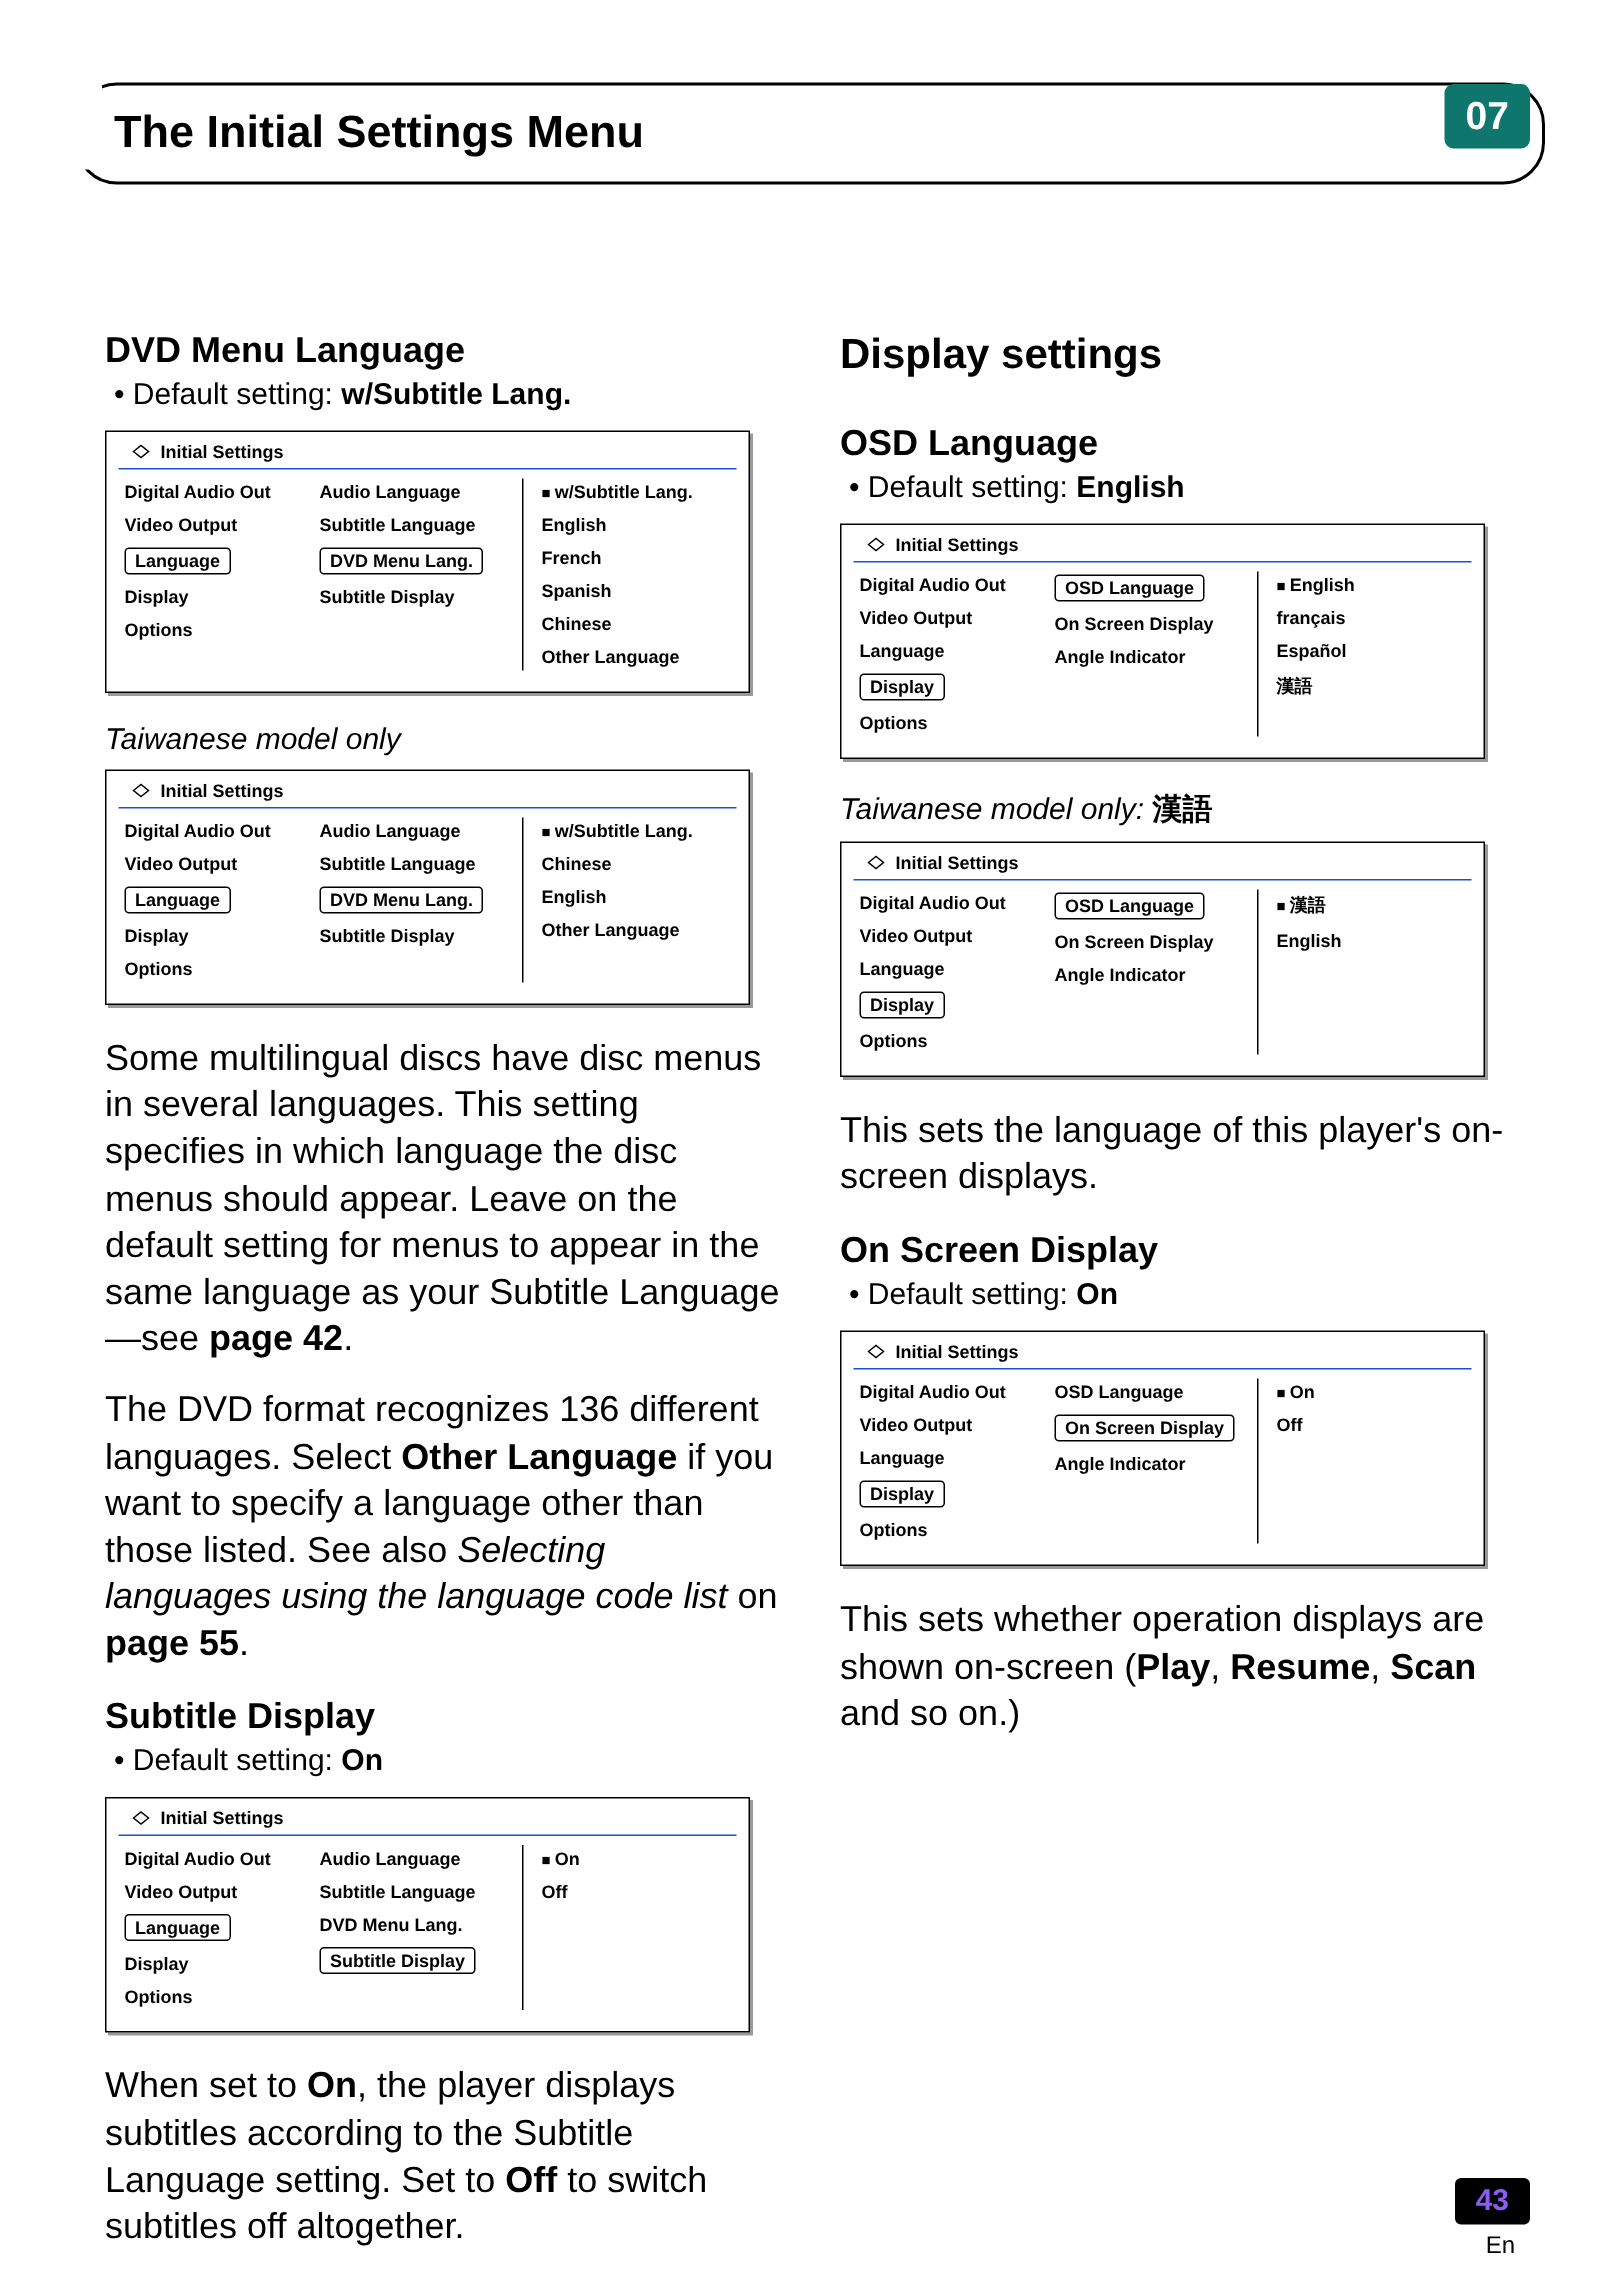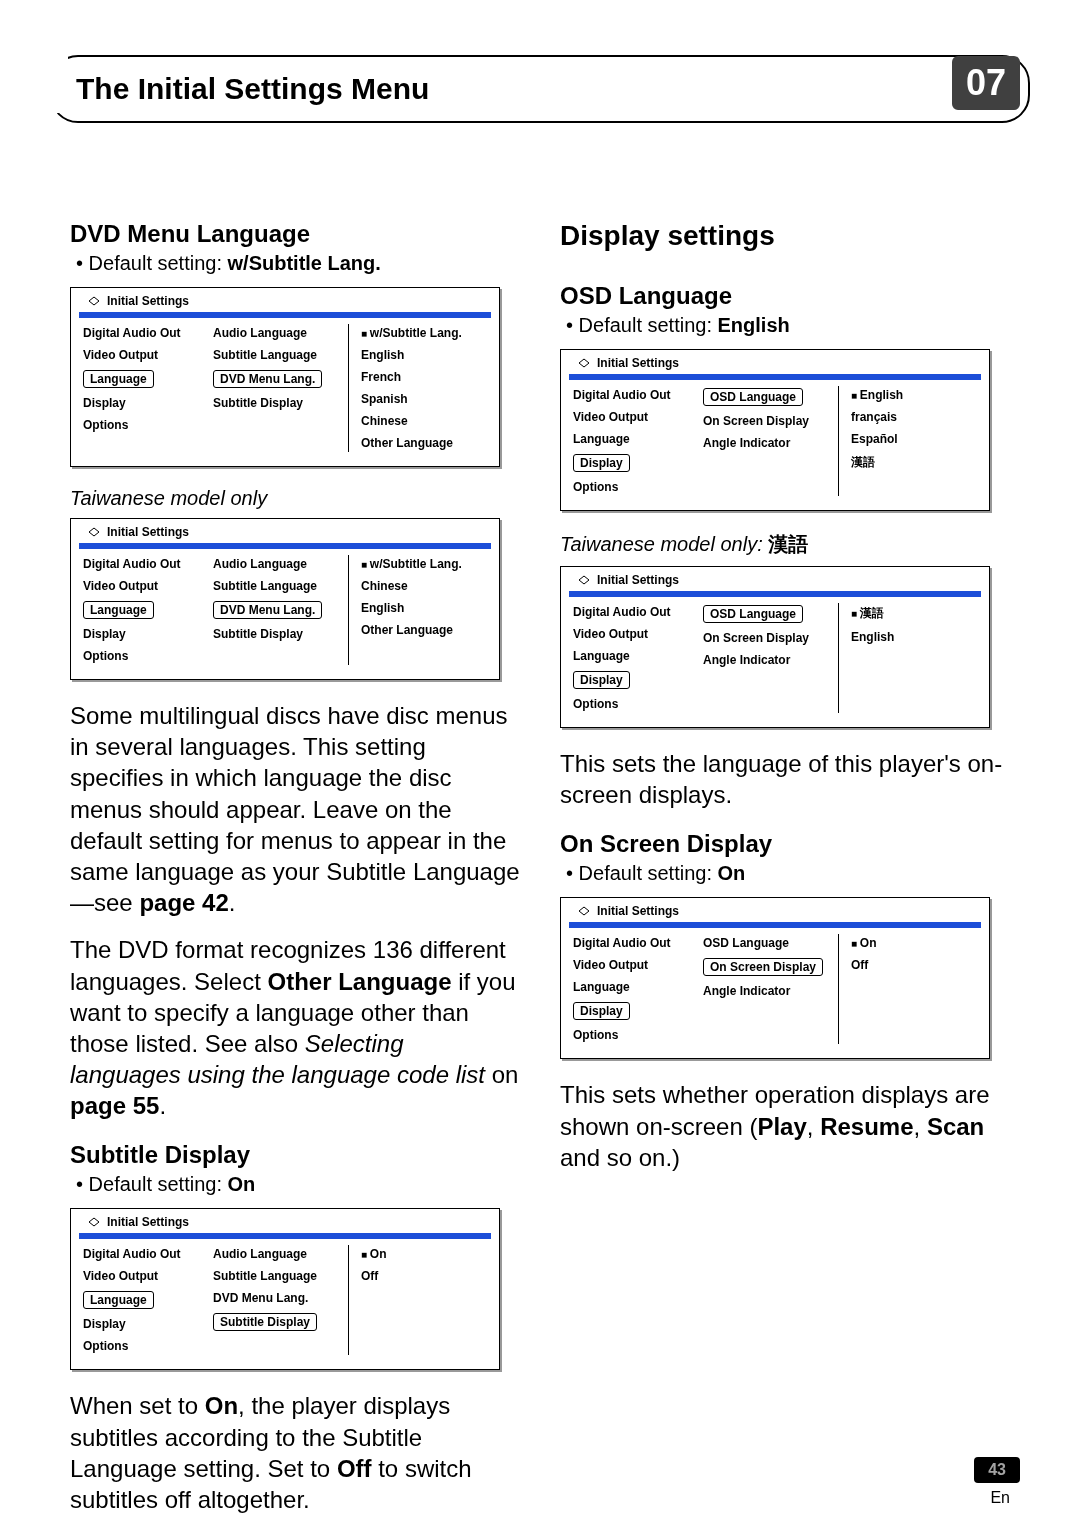--- a/index.html
+++ b/index.html
@@ -8,23 +8,23 @@
     background: #fff;
     width: 1080px;
     height: 1529px;
     position: relative;
     color: #000;
   }
   .page-badge {
     position: absolute;
     top: 56px;
     right: 60px;
-    background: #404040;
+    background: #0f766e;
     color: #fff;
-    font-size: 36px;
+    font-size: 26px;
     font-weight: bold;
     padding: 6px 14px;
     border-radius: 6px;
     margin-left: 30px;
   }
   .page-content {
     position: absolute;
     top: 220px;
     left: 70px;
     right: 70px;
@@ -46,21 +46,21 @@
     width: 100%;
     max-width: 430px;
     margin: 8px 0 20px 0;
     font-size: 12px;
     font-weight: bold;
     background: #fff;
     box-shadow: 2px 2px 0 #999;
   }
   .osd-title {
     padding: 6px 8px 4px 8px;
-    border-bottom: 6px solid #1d4ed8;
+    border-bottom: 1px solid #1d4ed8;
     margin: 0 8px;
     display:flex;
     align-items:center;
     gap:6px;
   }
   .osd-title svg{flex-shrink:0;}
   .osd-body {
     display: flex;
     padding: 6px 16px 14px 8px;
     gap: 0;
@@ -71,22 +71,22 @@
   .osd-col.c3 { flex: 1; padding-left:8px;}
   .osd-item { padding: 2px 4px; white-space: nowrap; }
   .osd-sel { border: 1px solid #000; border-radius: 3px; padding: 1px 6px; display:inline-block;}
   .sq::before { content: "■ "; font-size:10px;}
 
   .note-italic { font-style: italic; font-size: 20px; margin: 8px 0 6px 0; }
 
   .page-num-badge{
     position:absolute;
     bottom:46px; right:60px;
-    background:#000; color:#a3a3a3;
-    font-weight:bold; font-size:16px;
+    background:#000; color:#8b5cf6;
+    font-weight:bold; font-size:20px;
     padding:4px 14px; border-radius:4px;
   }
   .lang-code{
     position:absolute;
     bottom:22px; right:70px;
     font-size:16px;
   }
 
   
   .header-wrap{

